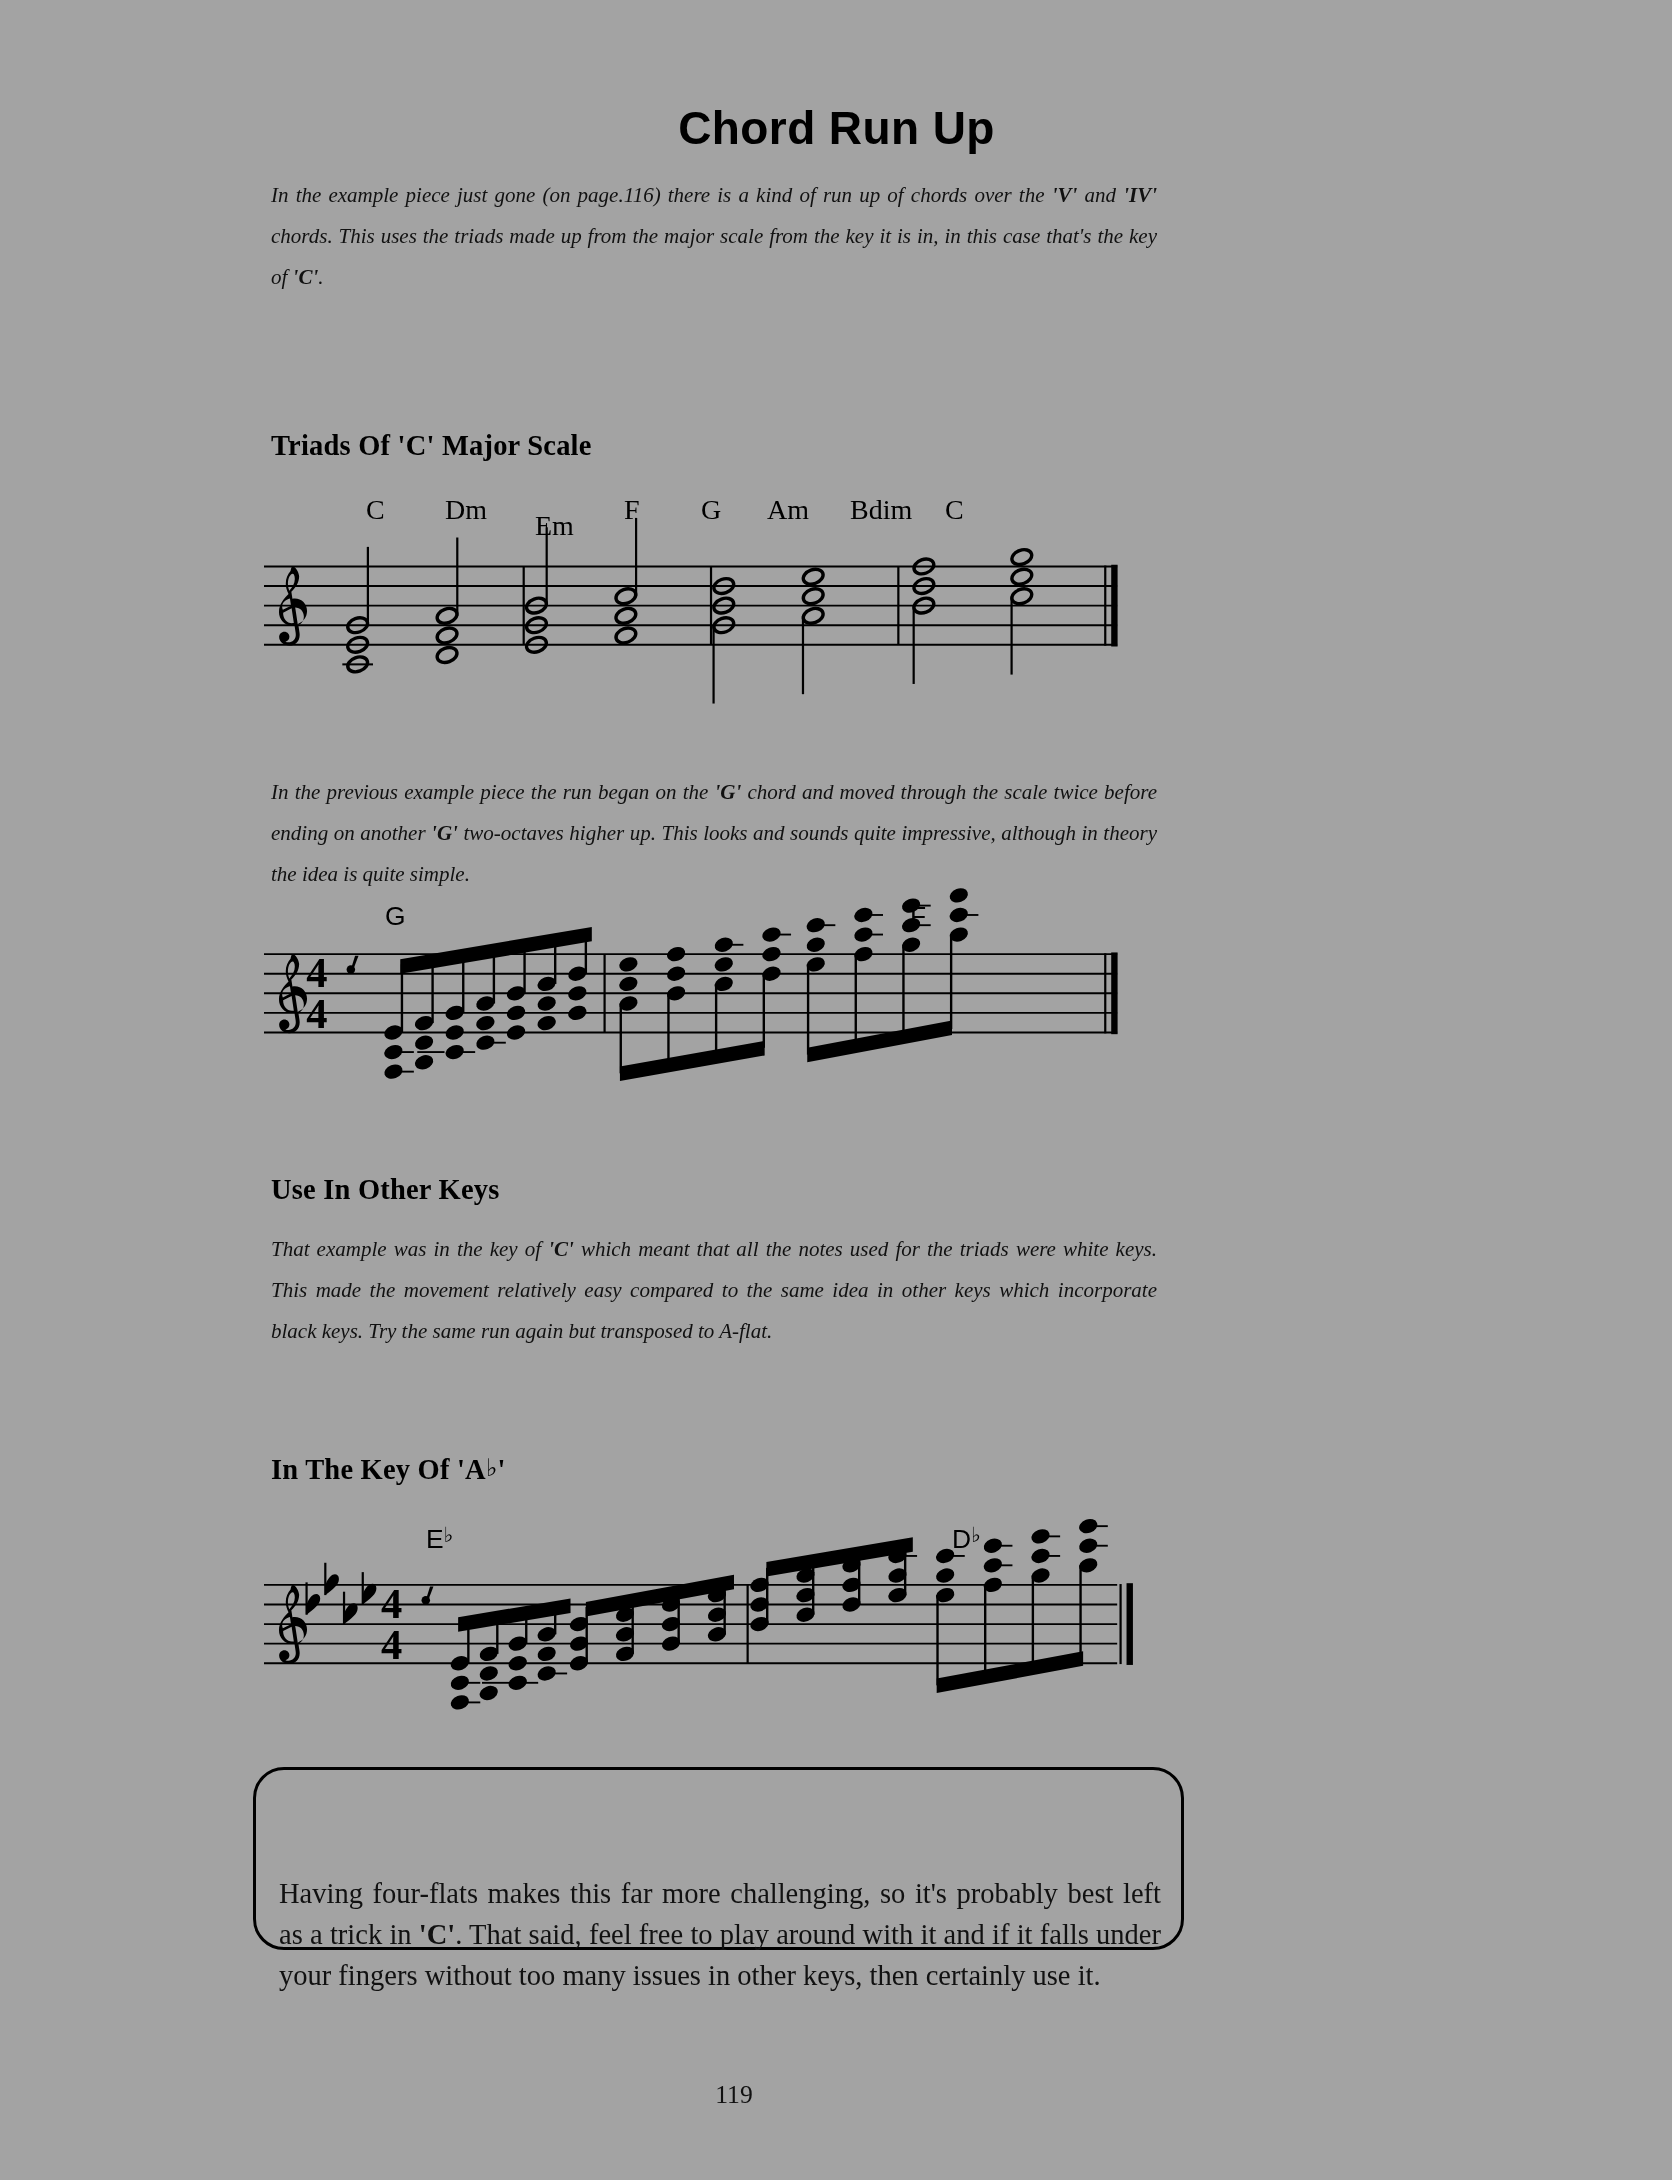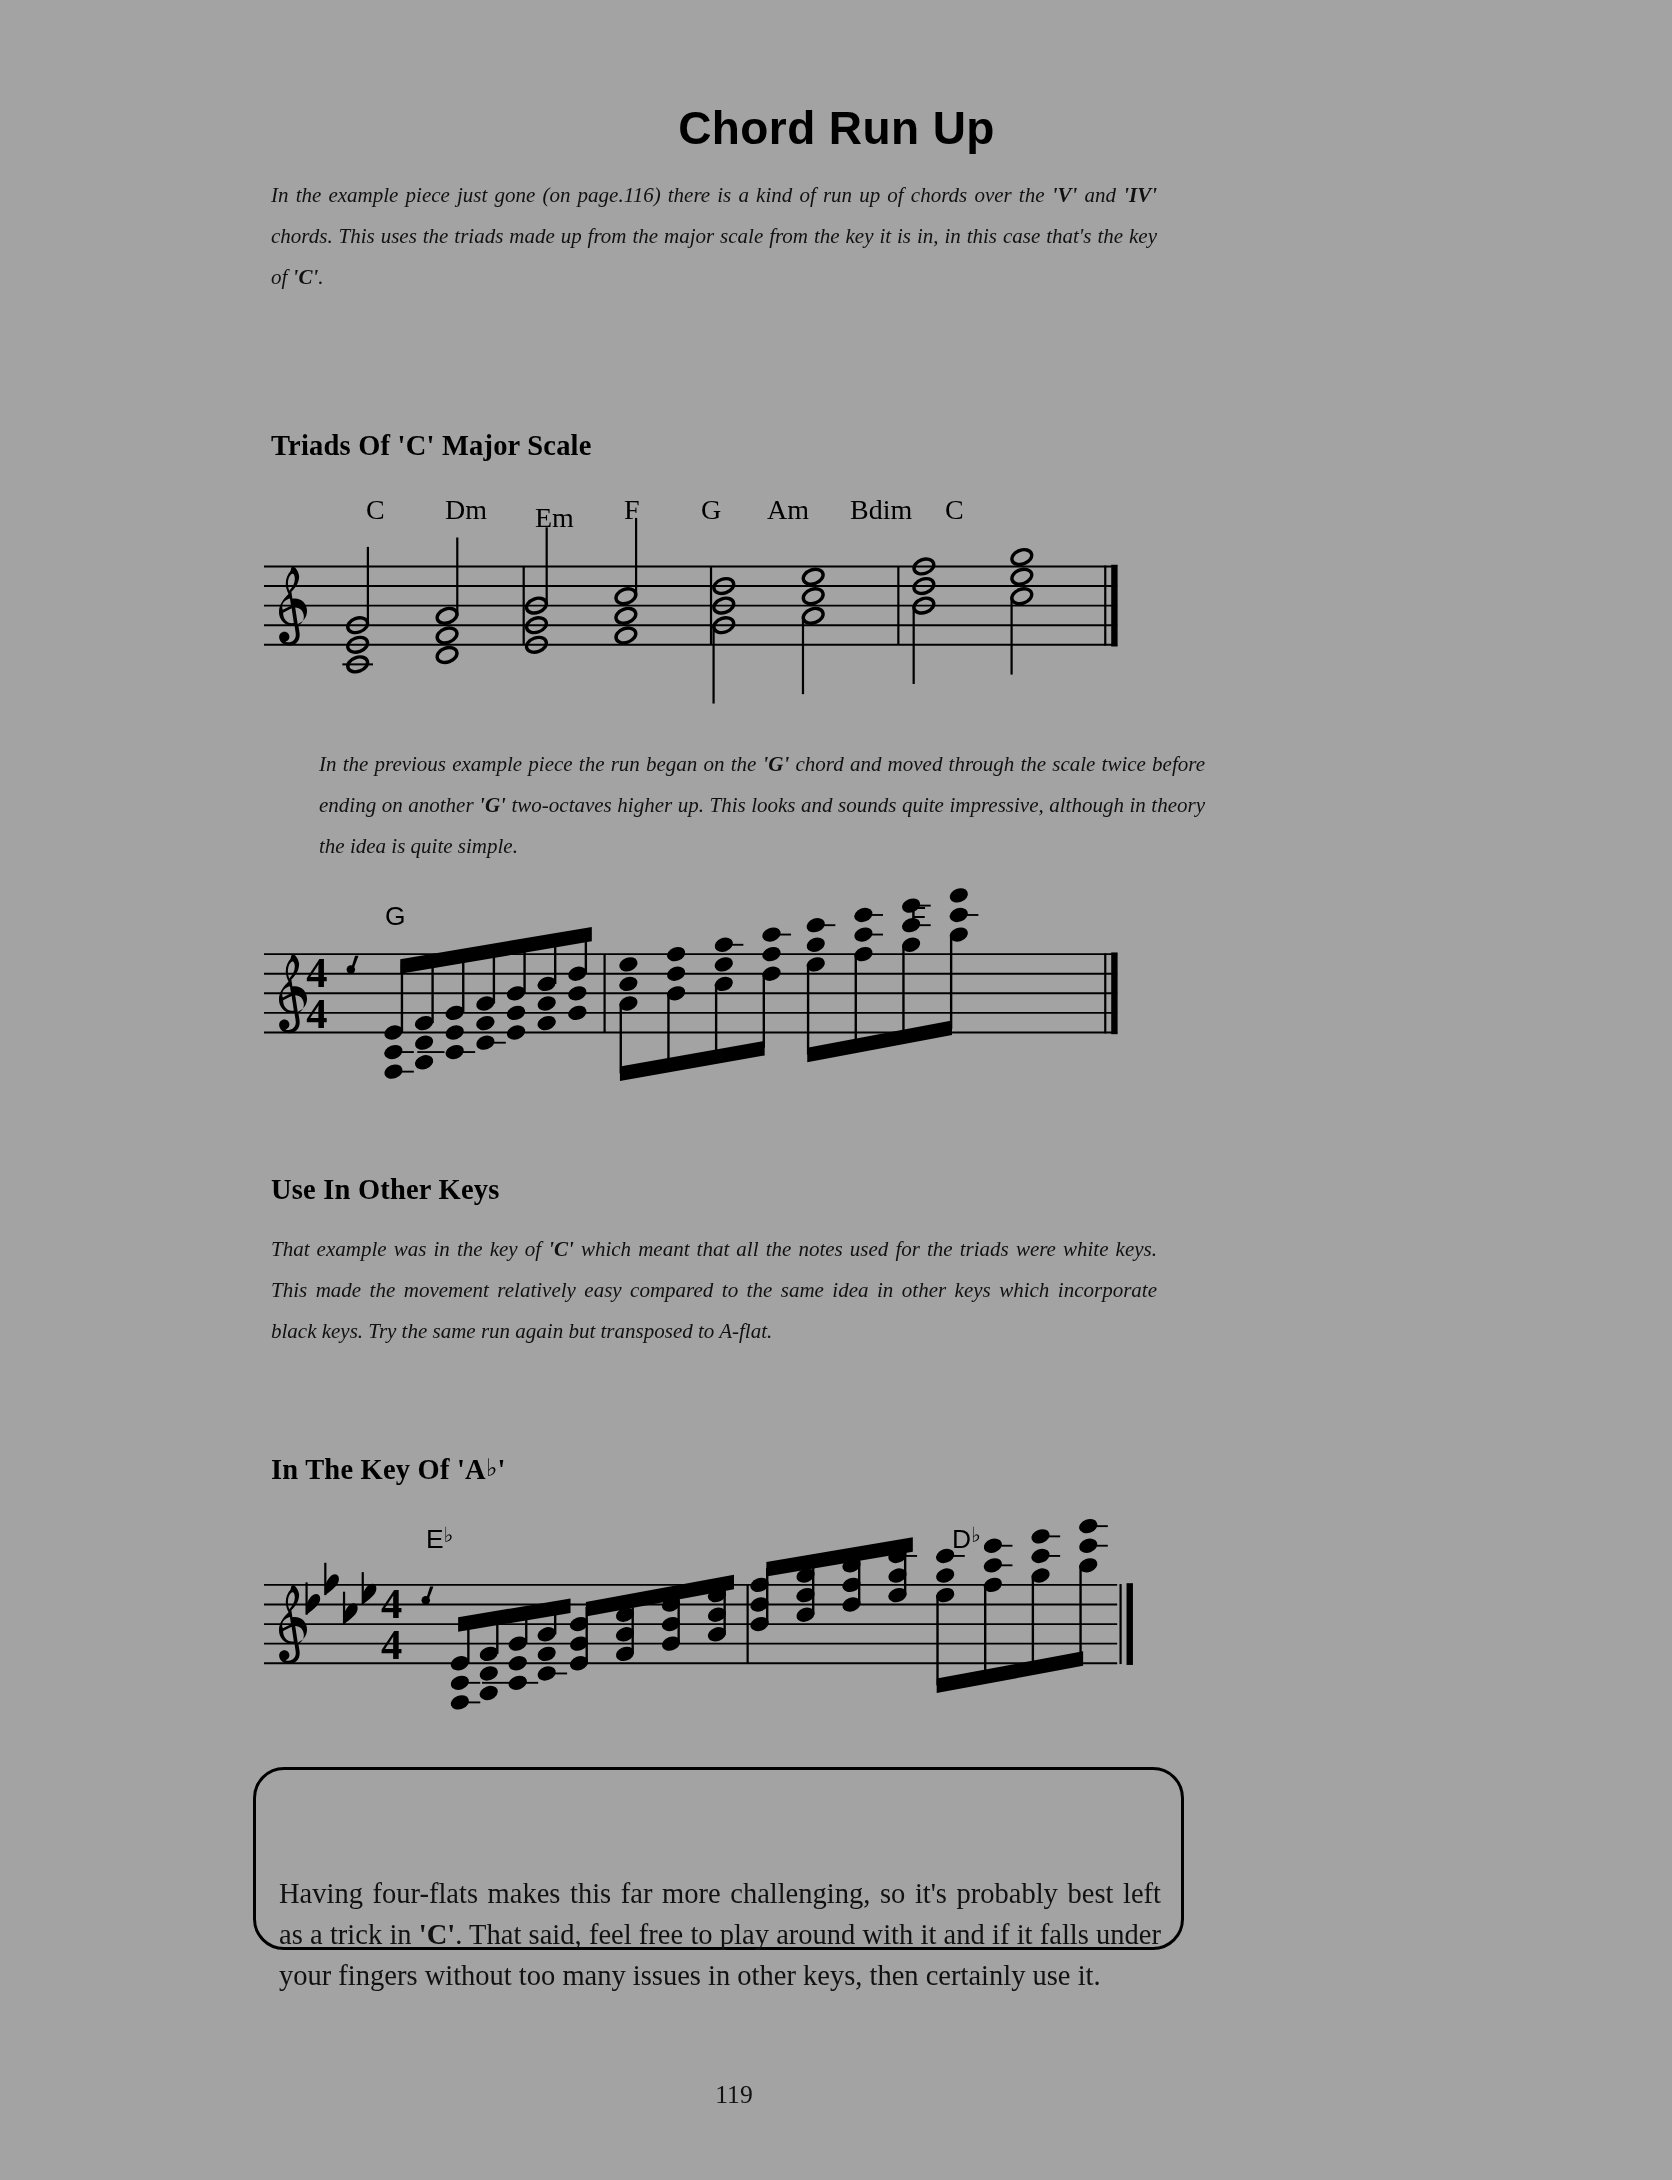--- a/index.html
+++ b/index.html
@@ -126,21 +126,21 @@
   <div class="para" style="top:175px;">
     <span>In the example piece just gone (on page.116) there is a kind of run up of chords over the <b>'V'</b> and <b>'IV'</b> chords. This uses the triads made up from the major scale from the key it is in, in this case that's the key of <b>'C'</b>.</span>
   </div>
 
   <div class="subhead" style="top:430px;">Triads Of 'C' Major Scale</div>
 
   <div class="system" style="left:264px; top:494px; width:1158px; height:196px;">
 
     <div class="chordlabel" style="left:102px; top:0px;">C</div>
     <div class="chordlabel" style="left:181px; top:0px;">Dm</div>
-    <div class="chordlabel" style="left:271px; top:8px;text-align:center;">Em</div>
+    <div class="chordlabel" style="left:271px; top:16px;text-align:center;">Em</div>
     <div class="chordlabel" style="left:360px; top:0px;">F</div>
     <div class="chordlabel" style="left:437px; top:0px;">G</div>
     <div class="chordlabel" style="left:503px; top:0px;">Am</div>
     <div class="chordlabel" style="left:586px; top:0px;">Bdim</div>
     <div class="chordlabel" style="left:681px; top:0px;">C</div>
 
     <svg width="1158" height="196" viewBox="0 0 1360 230">
       <g stroke="#000" stroke-width="2.2">
         <line x1="0" y1="85" x2="1002" y2="85"></line>
         <line x1="0" y1="108" x2="1002" y2="108"></line>
@@ -226,21 +226,21 @@
         <line x1="878" y1="120" x2="878" y2="212" stroke="#000" stroke-width="2.6"></line>
       </g>
 
       <g>
         <line x1="988" y1="84" x2="988" y2="178" stroke="#000" stroke-width="2.6"></line>
         <rect x="995" y="83" width="7.5" height="96" fill="#000"></rect>
       </g>
     </svg>
   </div>
 
-  <div class="para" style="top:744px;margin-left:48px;">
+  <div class="para" style="top:772px;">
     <span>In the previous example piece the run began on the <b>'G'</b> chord and moved through the scale twice before ending on another <b>'G'</b> two-octaves higher up. This looks and sounds quite impressive, although in theory the idea is quite simple.</span>
   </div>
 
   <div class="system" style="left:264px; top:903px; width:1158px; height:230px;">
 
     <div class="chordlabel sans" style="left:121px; top:-1.7px;">G</div>
     <div class="chordlabel sans" style="left:646px; top:-1.7px;">F</div>
 
     <svg width="1158" height="230" viewBox="0 0 1360 270">
       <g stroke="#000" stroke-width="2.2">

